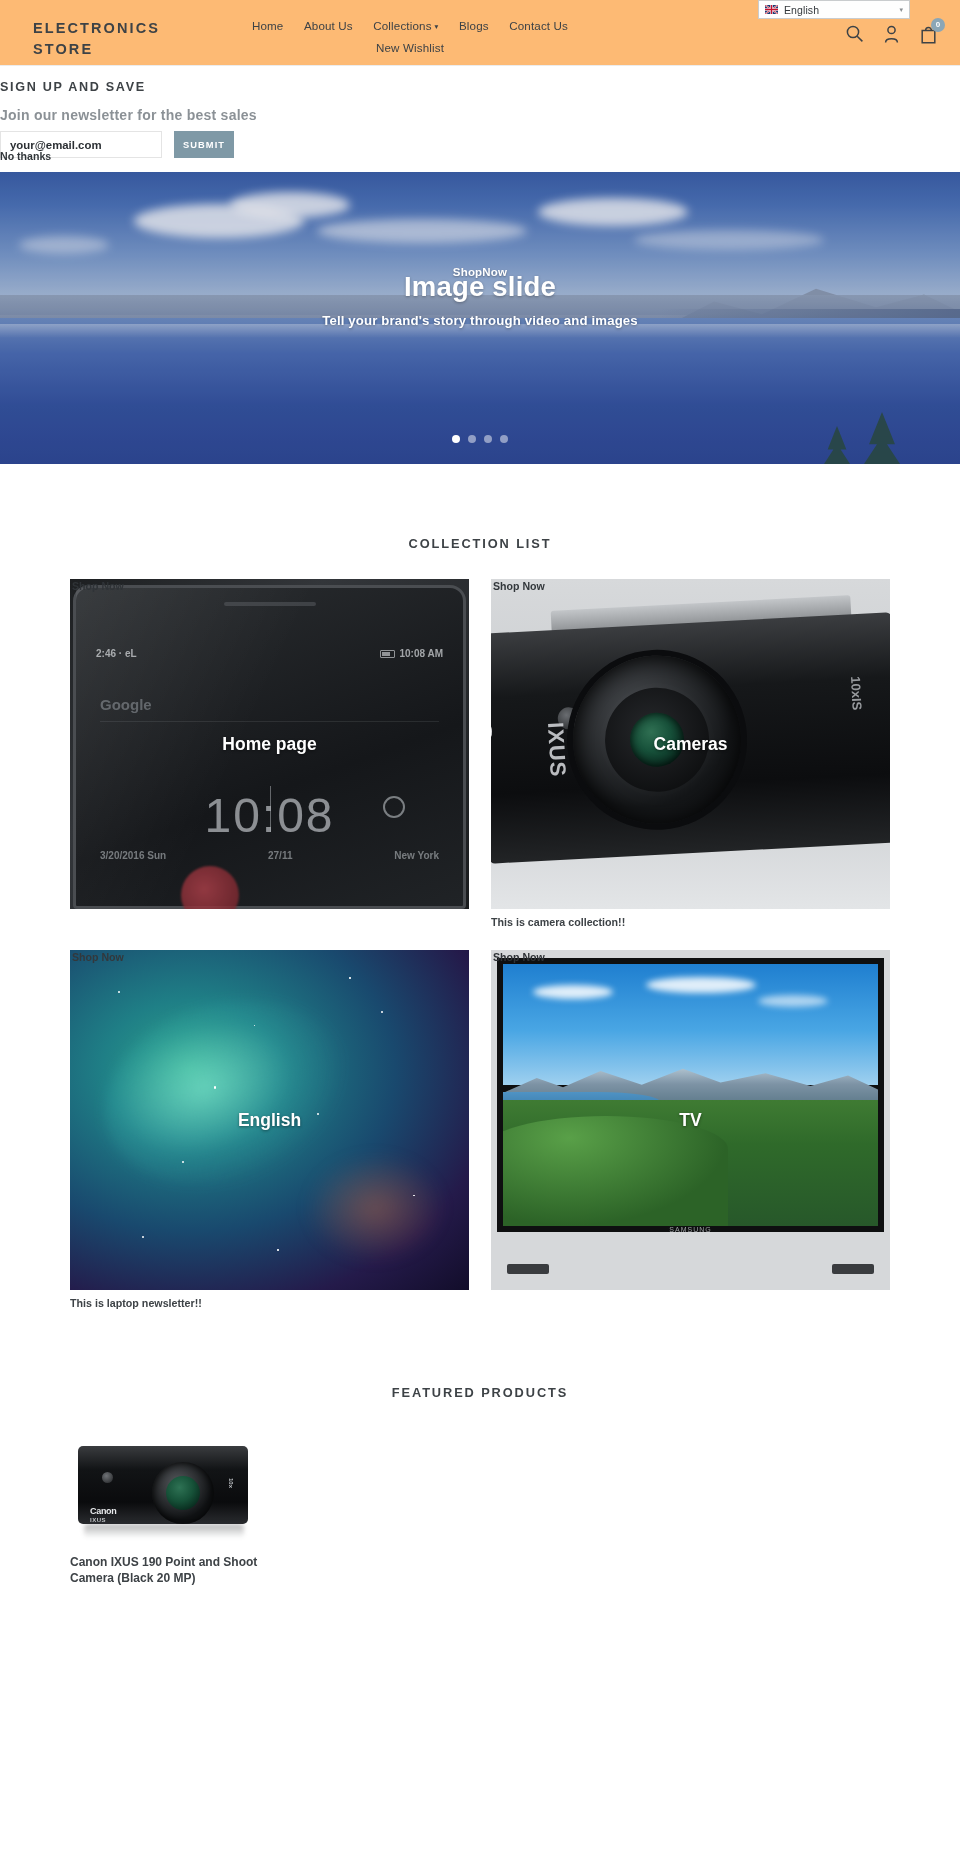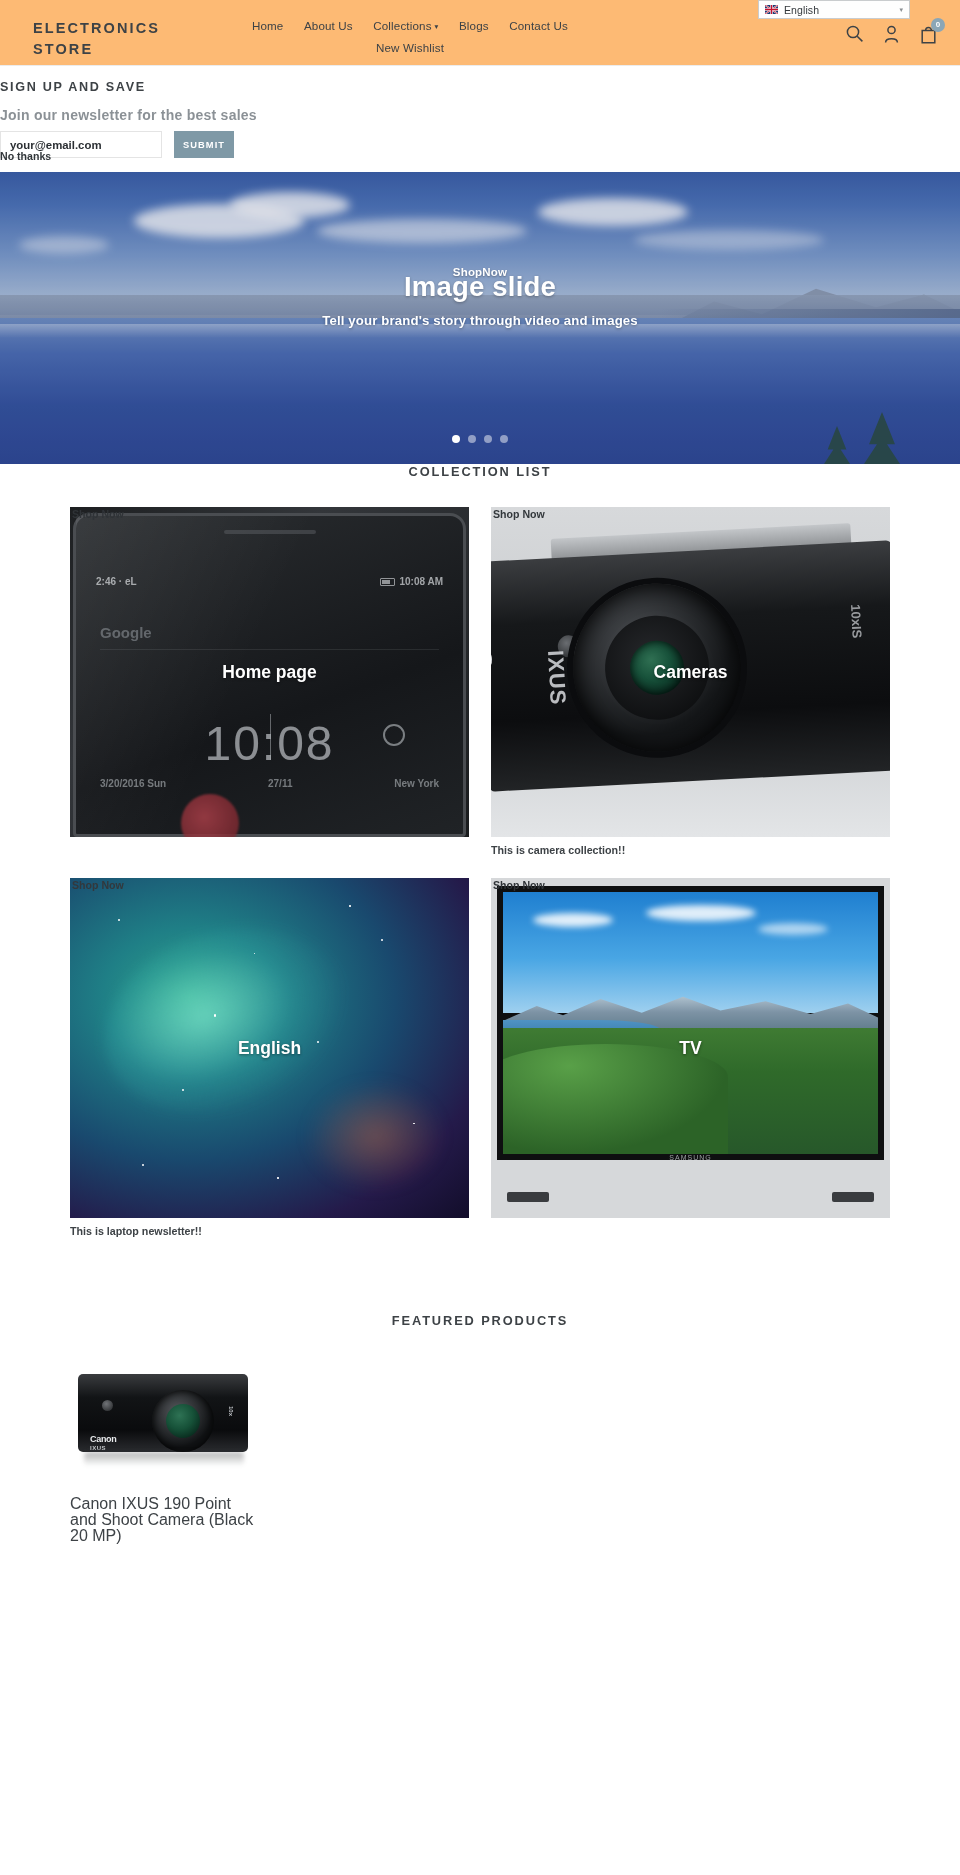--- a/index.html
+++ b/index.html
@@ -259,20 +259,21 @@
     text-align: center;
     font-size: 12.8px;
     font-weight: 700;
     letter-spacing: 1.9px;
     color: #3d4246;
     text-transform: uppercase;
   }
 
   
   .collections {
+    padding-top: 72px;
   }
   .col-grid {
     width: 820px;
     margin: 28px auto 0 auto;
     display: grid;
     grid-template-columns: 1fr 1fr;
     gap: 22px 22px;
   }
   .col-card { position: relative; }
   .col-media {
@@ -547,23 +548,22 @@
     font-size: 6px; font-weight: 700; color: #bcbfc3;
     transform: rotate(90deg);
   }
   .pc-refl {
     position:absolute; left: 14px; top: 96px; width: 160px; height: 14px;
     background: linear-gradient(180deg, rgba(40,42,45,.35), rgba(255,255,255,0));
     border-radius: 4px;
     filter: blur(2px);
   }
   .prod-title {
-    margin-top: 14px;
-    font-size: 16px;
-    font-weight: 400;
+    font-size: 12px;
+    font-weight: 700;
     line-height: 16px;
     color: #3d4246;
     cursor: pointer;
   }
 </style>
 </head>
 <body>
 
 <div class="lang-wrap">
   <span class="lang-flag">

